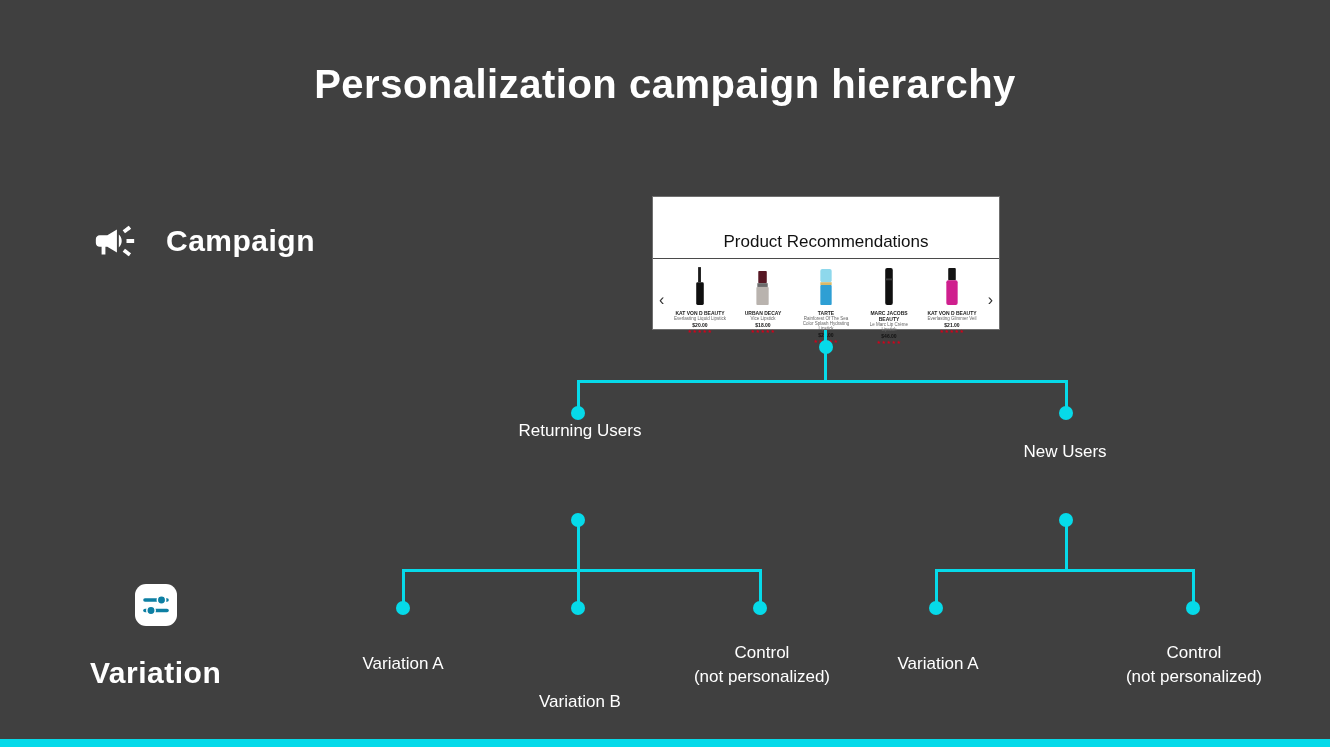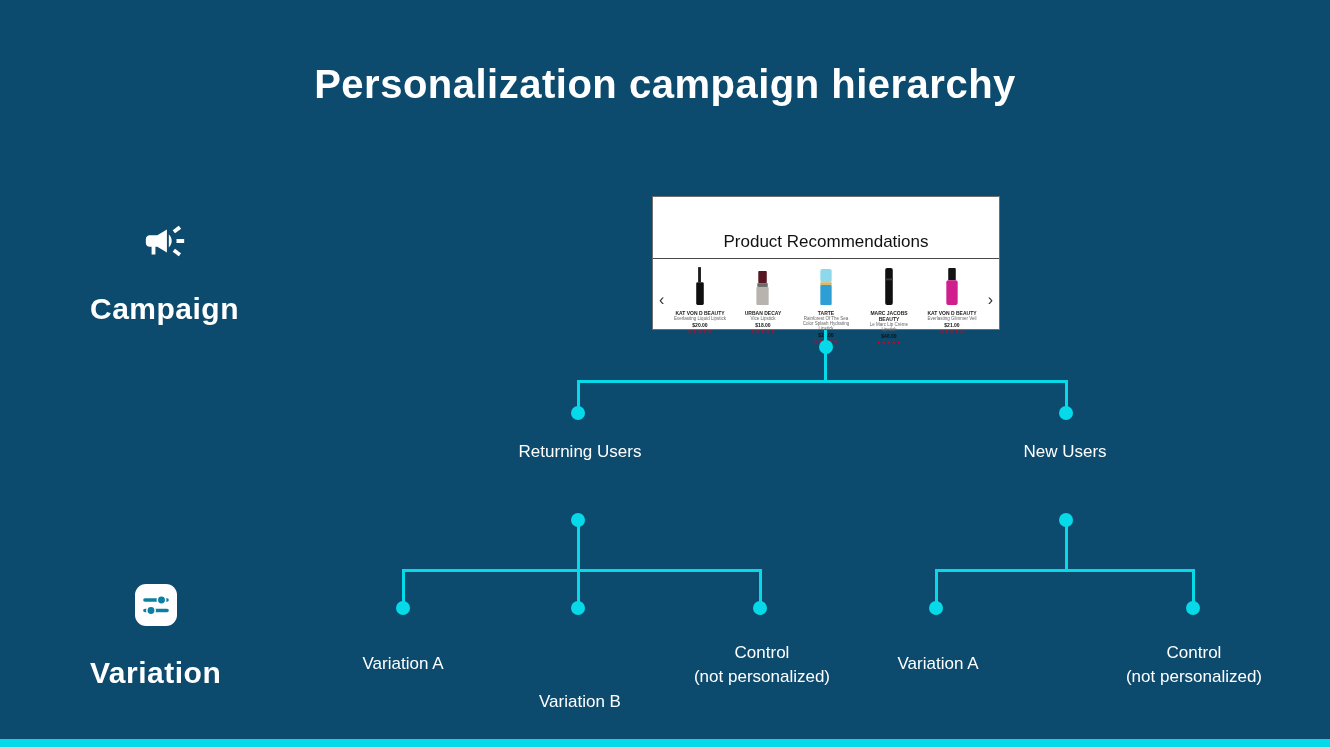--- a/index.html
+++ b/index.html
@@ -1,18 +1,18 @@
 <!DOCTYPE html>
 <html><head>
 <meta charset="utf-8">
 <style>
   * { margin:0; padding:0; box-sizing:border-box; }
   html,body { width:1330px; height:747px; overflow:hidden; }
   body { font-family:"Liberation Sans", sans-serif; background:#0D7FA3; }
-  .stage { position:relative; width:1330px; height:747px; background:#0c4a6e;padding-left:8px; }
+  .stage { position:relative; width:1330px; height:747px; background:#404040;padding-left:8px; }
 
   .title { position:absolute; top:62px; left:0; width:100%; text-align:center;
            color:#fff; font-size:40px; font-weight:bold; letter-spacing:.5px; }
 
   .level-row { position:absolute; display:flex; align-items:center; gap:26px; color:#fff; }
   .level-label { font-size:30px; font-weight:bold; letter-spacing:.5px; }
   .icon { width:50px; height:50px; display:flex; align-items:center; justify-content:center; }
 
   
   .card { position:absolute; left:652px; top:196px; width:348px; height:134px;
@@ -39,21 +39,21 @@
 
   .bottom-bar { position:absolute; left:0; bottom:0; width:100%; height:8px; background:#06DAE9; }
 </style>
 </head>
 <body>
 
 <div class="stage">
 
   <div class="title">Personalization campaign hierarchy</div>
 
-  <div class="level-row" style="left:90px; top:216px;flex-direction:column;">
+  <div class="level-row" style="left:90px; top:216px;">
     <span class="icon">
       <svg width="46" height="46" viewBox="0 0 24 24">
           <path fill="#ffffff" d="M18 11v2h4v-2h-4zm-2 6.61c.96.71 2.21 1.65 3.2 2.39.4-.53.8-1.07 1.2-1.6-.99-.74-2.24-1.68-3.2-2.4-.4.54-.8 1.08-1.2 1.61zM20.4 5.6c-.4-.53-.8-1.07-1.2-1.6-.99.74-2.24 1.68-3.2 2.4.4.53.8 1.07 1.2 1.6.96-.72 2.21-1.65 3.2-2.4zM4 9c-1.1 0-2 .9-2 2v2c0 1.1.9 2 2 2h1v4h2v-4h1l5 3V6L8 9H4zm11.5 3c0-1.33-.58-2.53-1.5-3.35v6.69c.92-.81 1.5-2.01 1.5-3.34z"></path>
         </svg>
     </span>
     <span class="level-label">Campaign</span>
   </div>
 
 
   <div class="level-row" style="left:90px; top:580px;flex-direction:column;">
@@ -150,21 +150,21 @@
   </div>
 
   <div class="v-line" style="left:824px; top:330px; width:3px; height:52px;"></div>
   <div class="dot" style="left:819px; top:340px;"></div>
   <div class="h-line" style="left:577px; top:380px; width:491px; height:3px;"></div>
   <div class="v-line" style="left:577px; top:380px; width:3px; height:34px;"></div>
   <div class="v-line" style="left:1065px; top:380px; width:3px; height:34px;"></div>
   <div class="dot" style="left:571px; top:406px;"></div>
   <div class="dot" style="left:1059px; top:406px;"></div>
 
-  <div class="tlabel" style="left:460px; top:440px; width:240px;">Returning Users</div>
+  <div class="tlabel" style="left:460px; top:419px; width:240px;">Returning Users</div>
   <div class="tlabel" style="left:945px; top:440px; width:240px;">New Users</div>
 
   <div class="dot" style="left:571px; top:513px;"></div>
   <div class="v-line" style="left:577px; top:520px; width:3px; height:51px;"></div>
   <div class="h-line" style="left:402px; top:569px; width:360px; height:3px;"></div>
   <div class="v-line" style="left:402px; top:569px; width:3px; height:40px;"></div>
   <div class="v-line" style="left:577px; top:569px; width:3px; height:40px;"></div>
   <div class="v-line" style="left:759px; top:569px; width:3px; height:40px;"></div>
   <div class="dot" style="left:396px; top:601px;"></div>
   <div class="dot" style="left:571px; top:601px;"></div>

